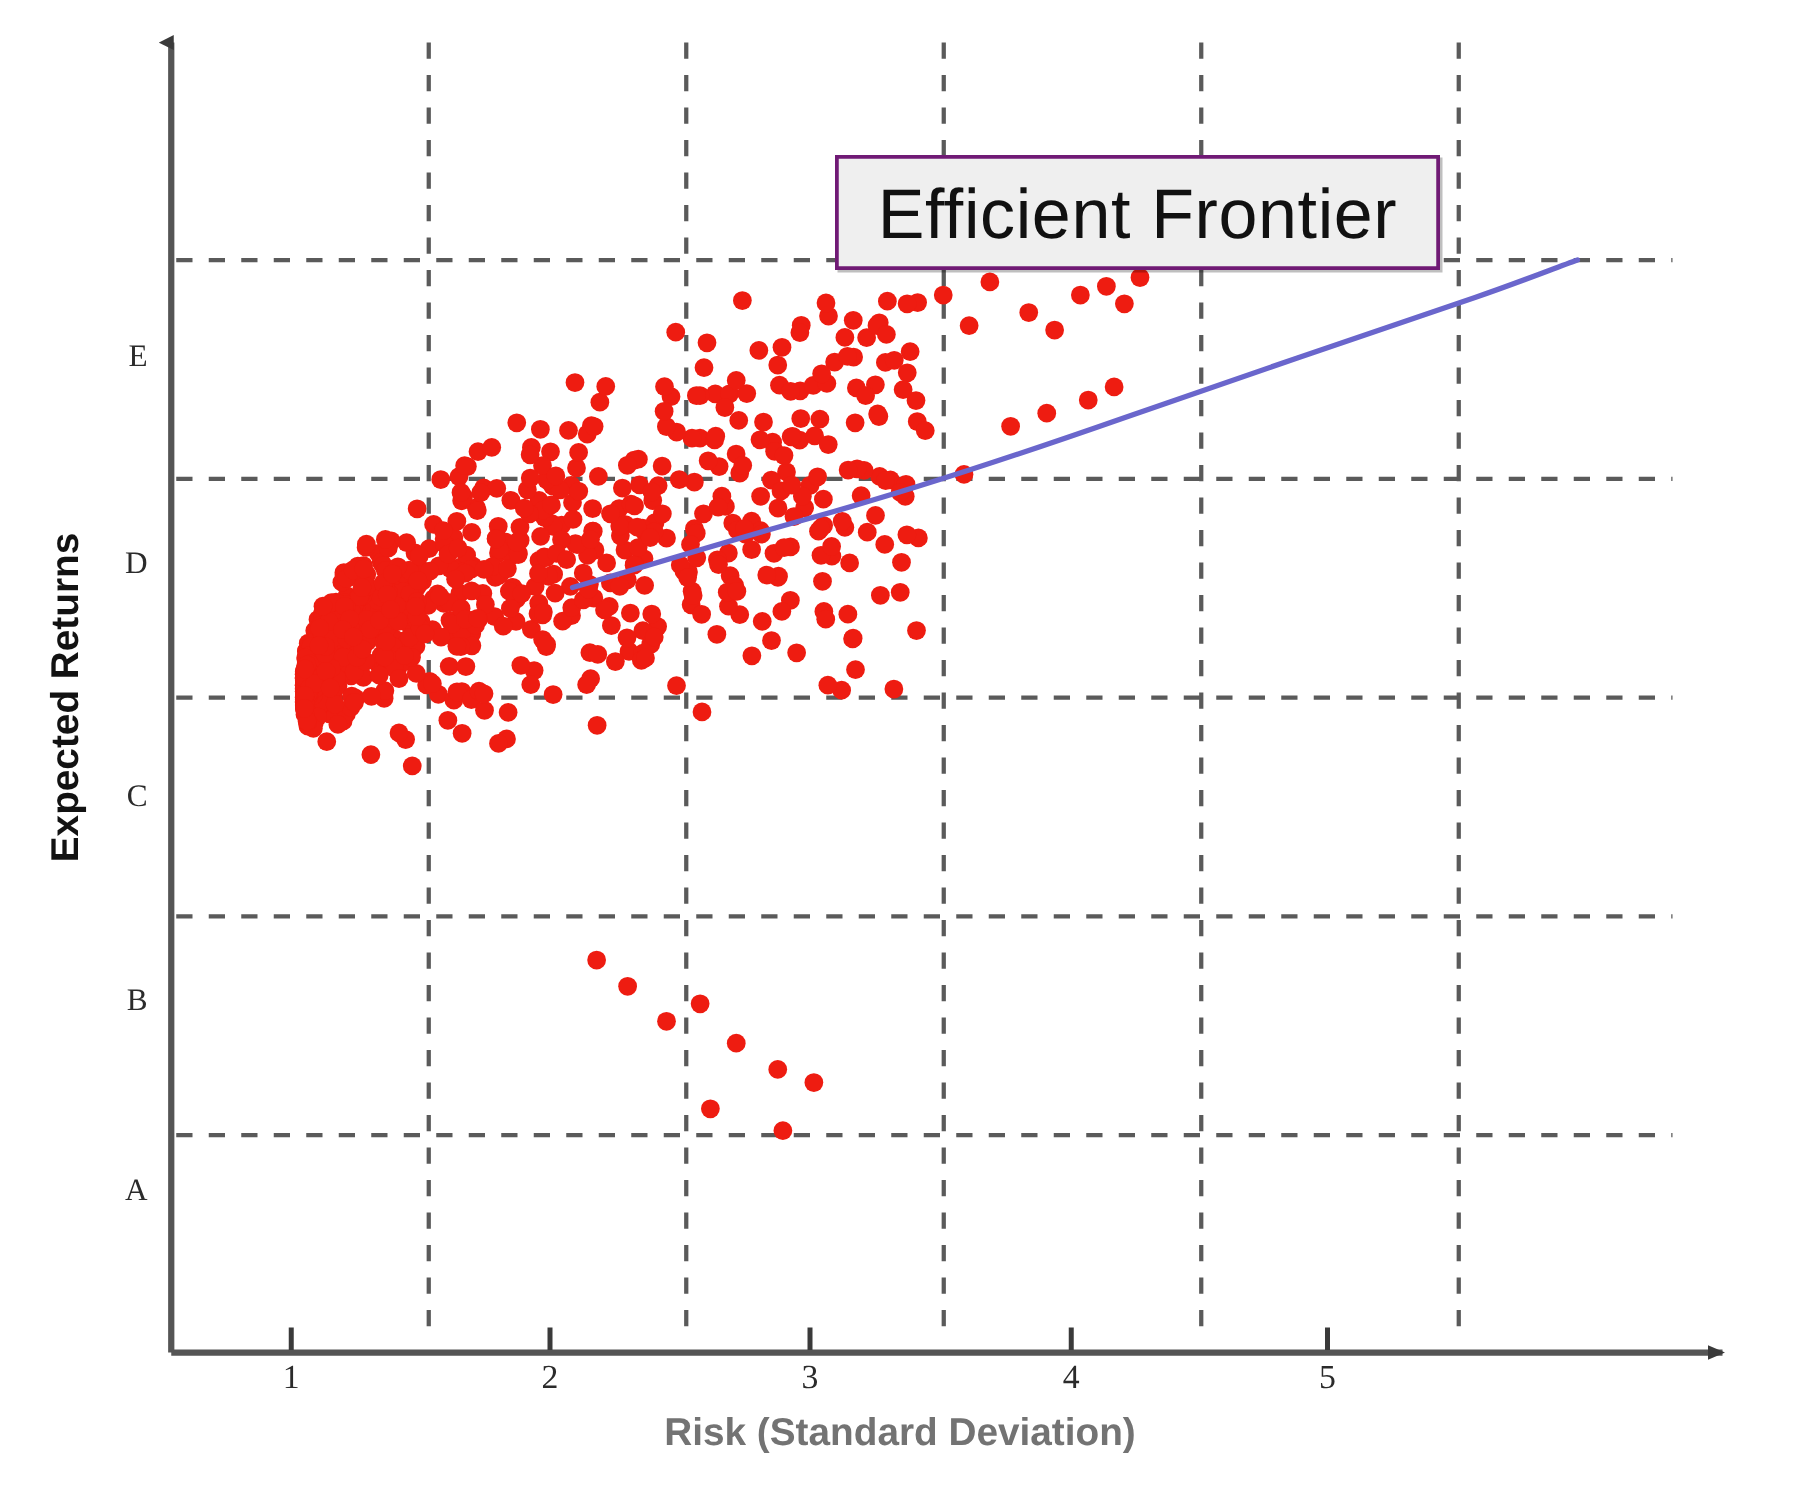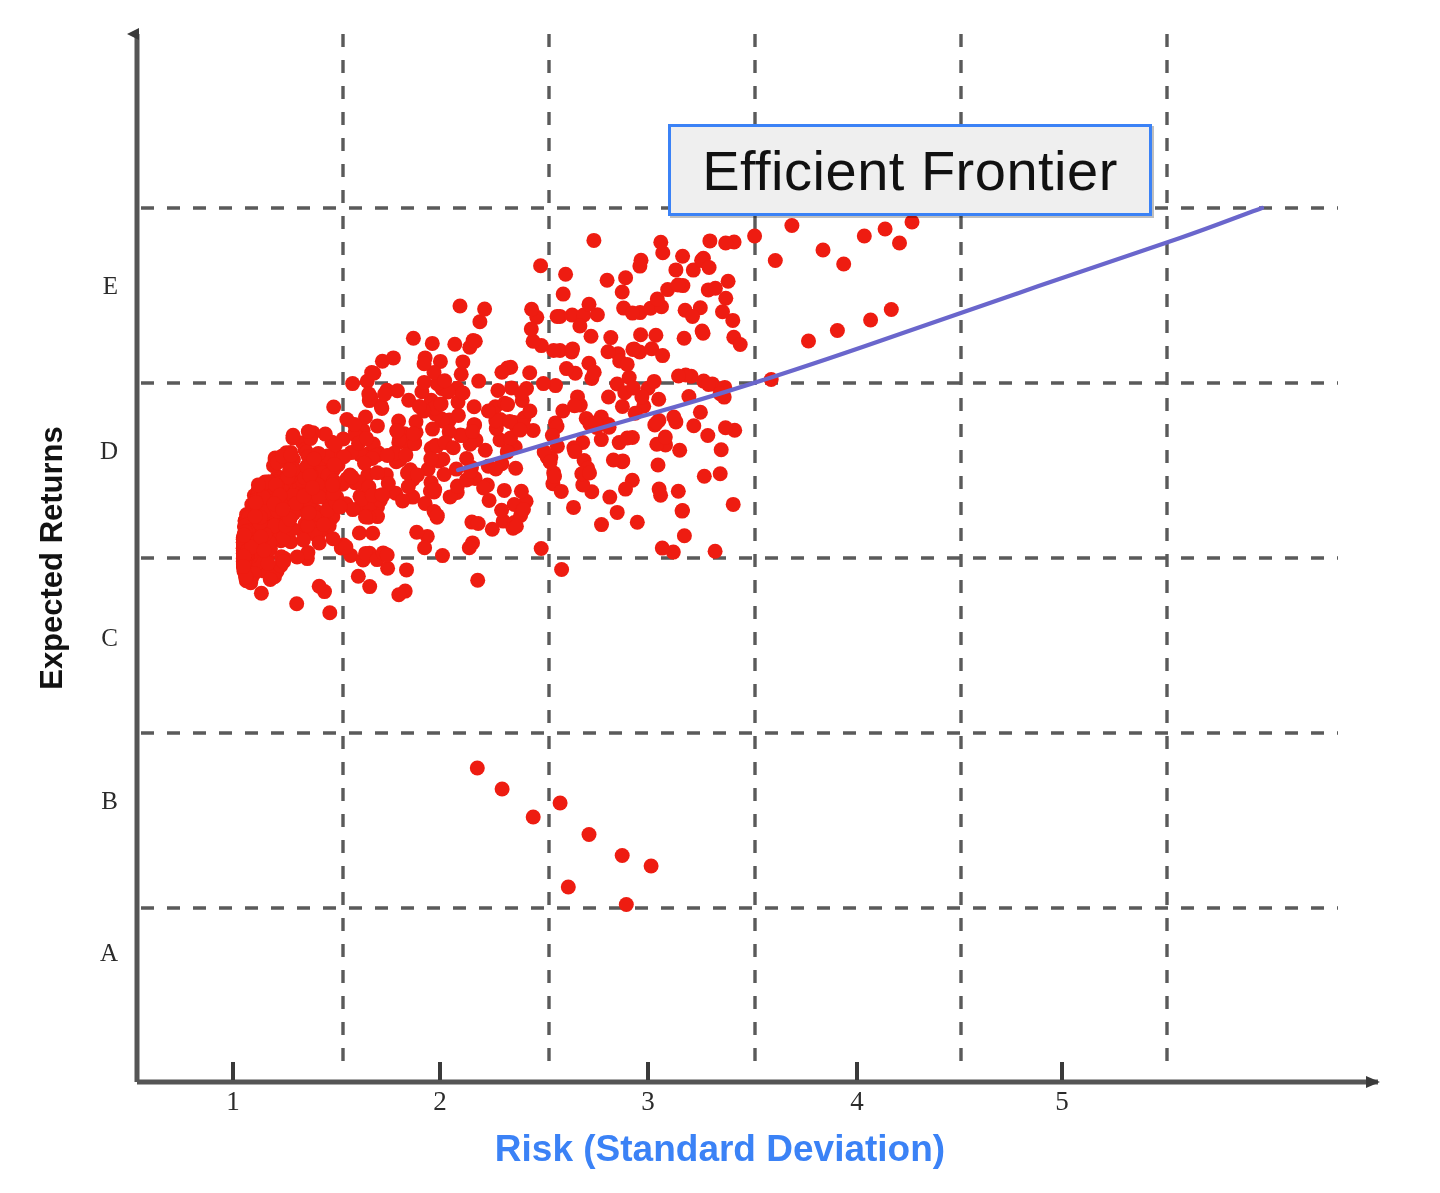--- a/index.html
+++ b/index.html
@@ -24,21 +24,21 @@
     width: 1440px;
     height: 1193px;
   }
   .chart-title-box {
     position: absolute;
     left: 668px;
     top: 124px;
     width: 484px;
     height: 92px;
     background: #efefef;
-    border: 3px solid #3b82f6;
+    border: 3px solid #701a75;
     box-shadow: 2px 2px 0 rgba(0,0,0,0.25);
     display: flex;
     align-items: center;
     justify-content: center;
     box-sizing: border-box;
   }
   .chart-title-text {
     font-family: "Liberation Sans", sans-serif;
     font-size: 56px;
     font-weight: 400;
@@ -60,23 +60,23 @@
     color: #121212;
     white-space: nowrap;
   }
   .x-axis-title {
     position: absolute;
     left: 380px;
     top: 1128px;
     width: 680px;
     text-align: center;
     font-family: "Liberation Sans", sans-serif;
-    font-size: 37px;
+    font-size: 31px;
     font-weight: bold;
-    color: #3b82f6;
+    color: #737373;
     white-space: nowrap;
   }
   .ytick-label {
     position: absolute;
     width: 40px;
     text-align: right;
     font-family: "Liberation Serif", serif;
     font-size: 25px;
     color: #2b2b2b;
   }

